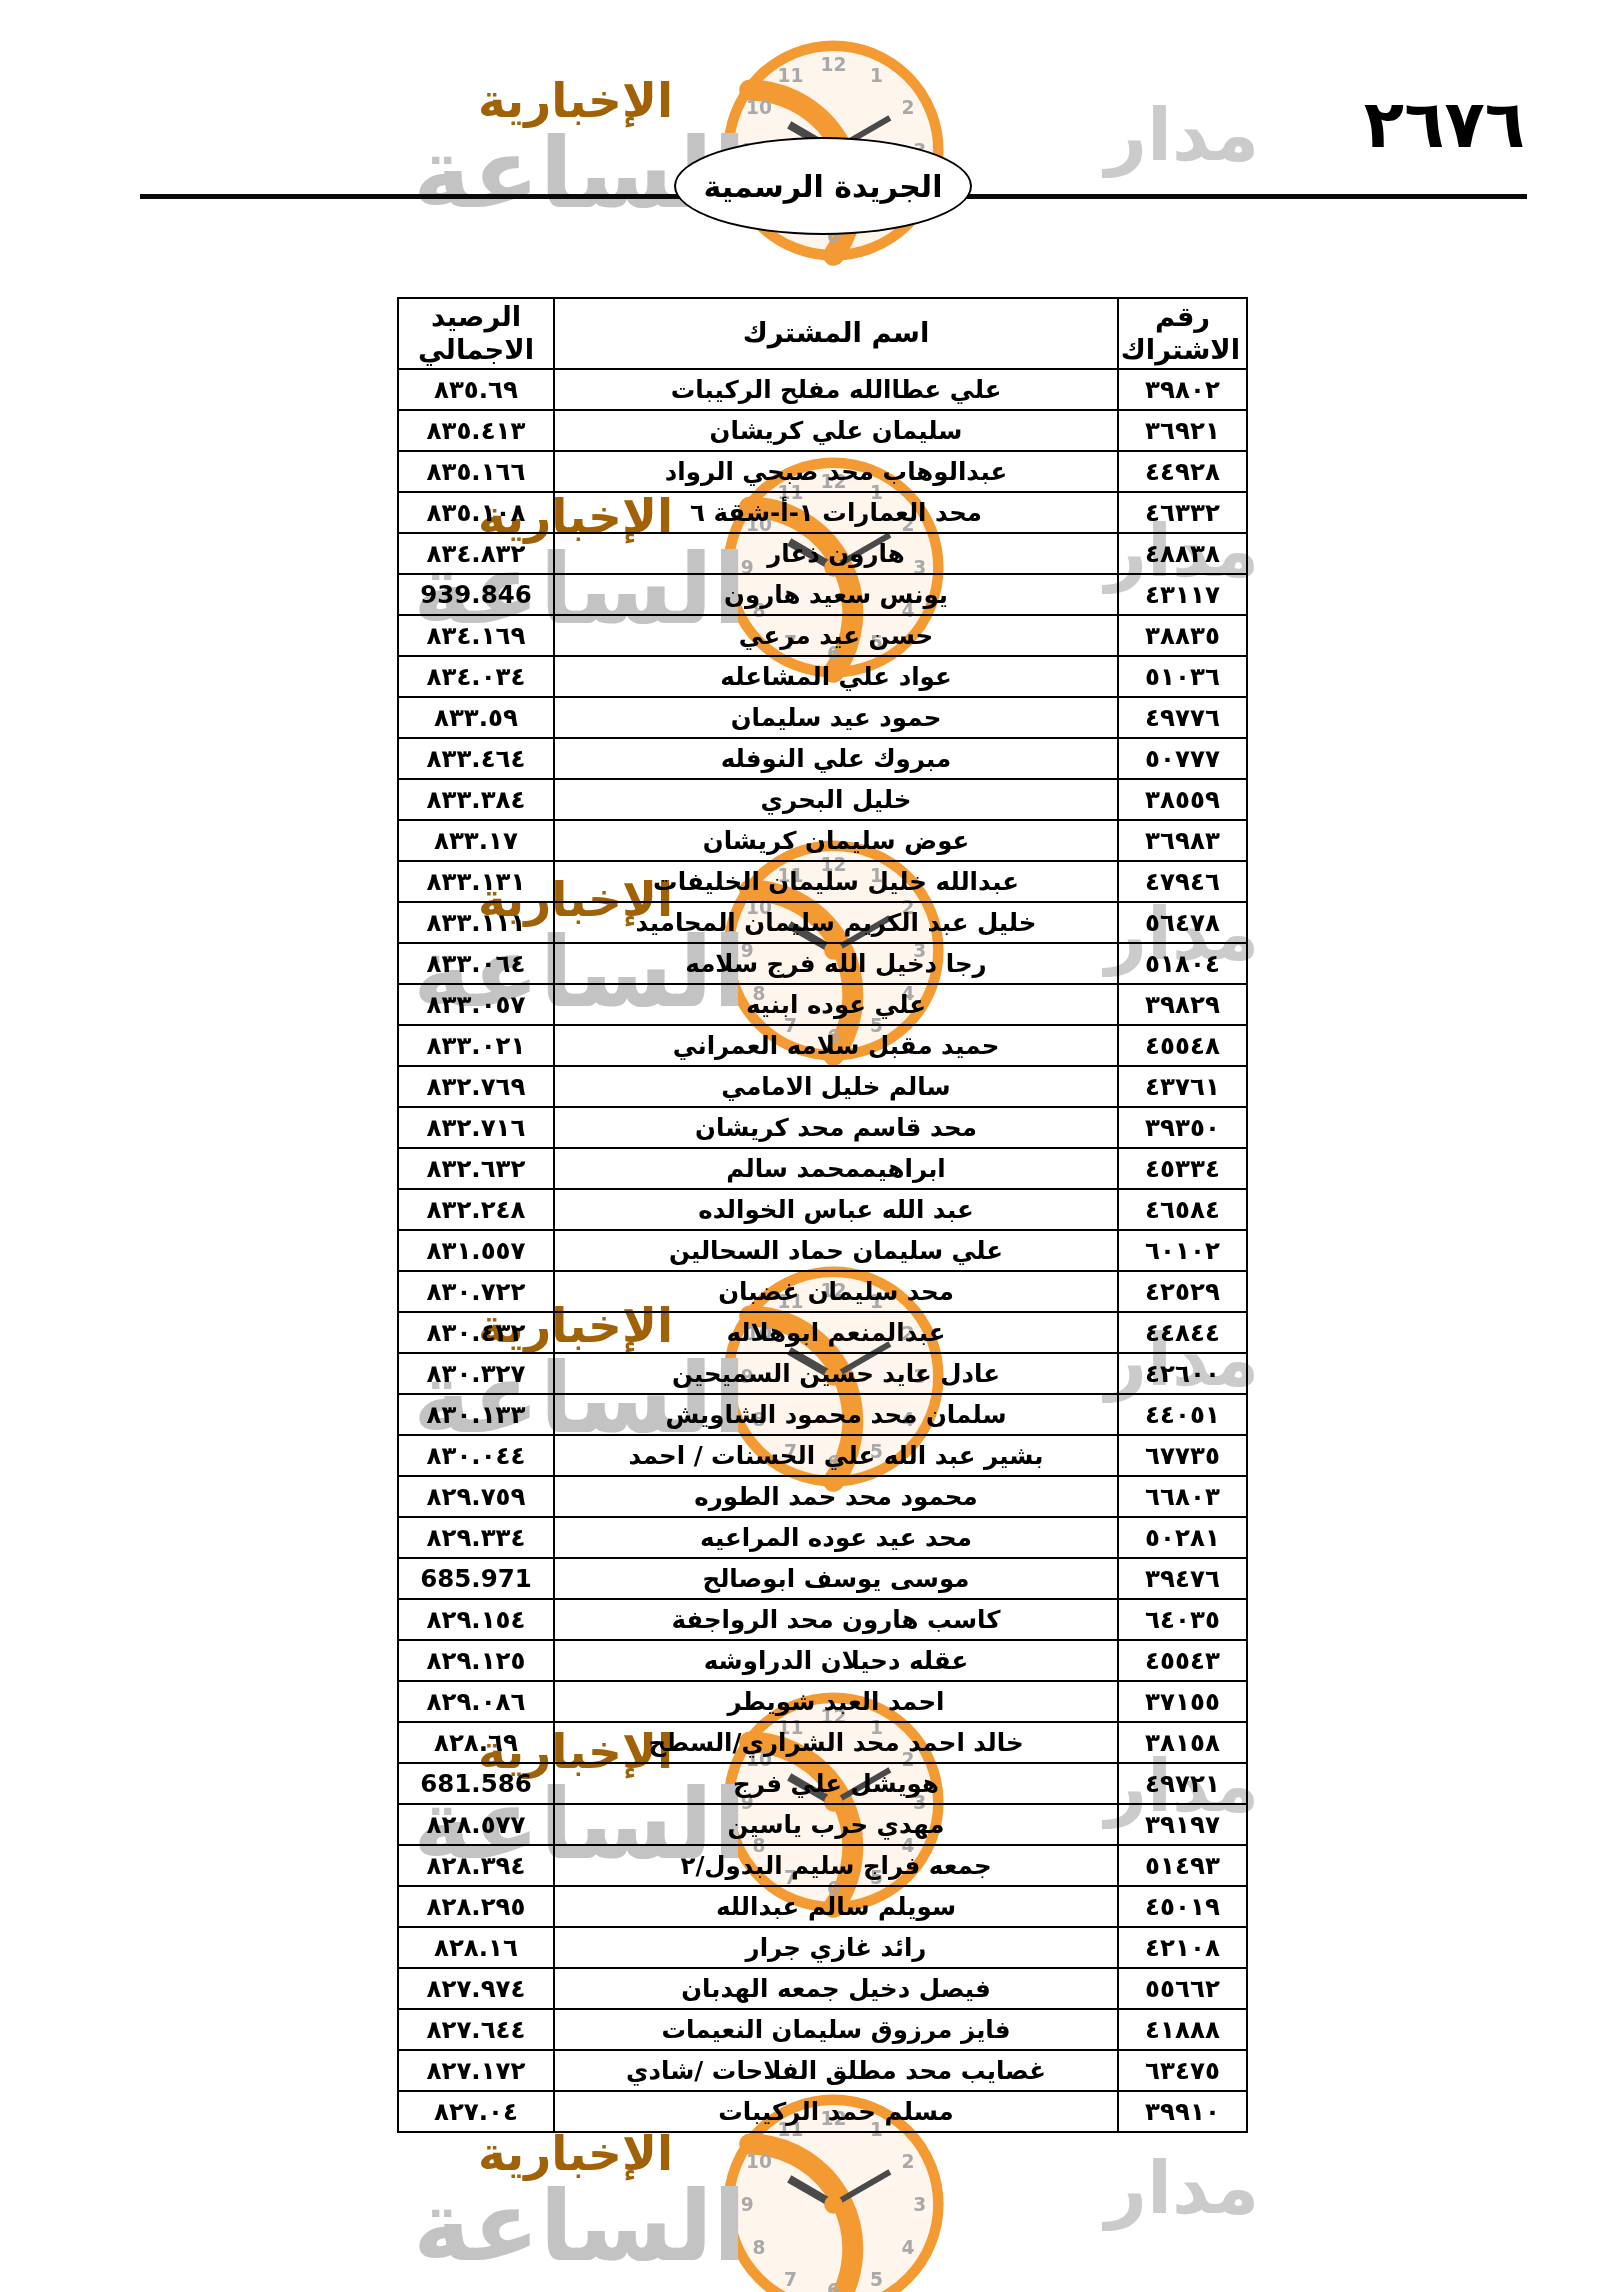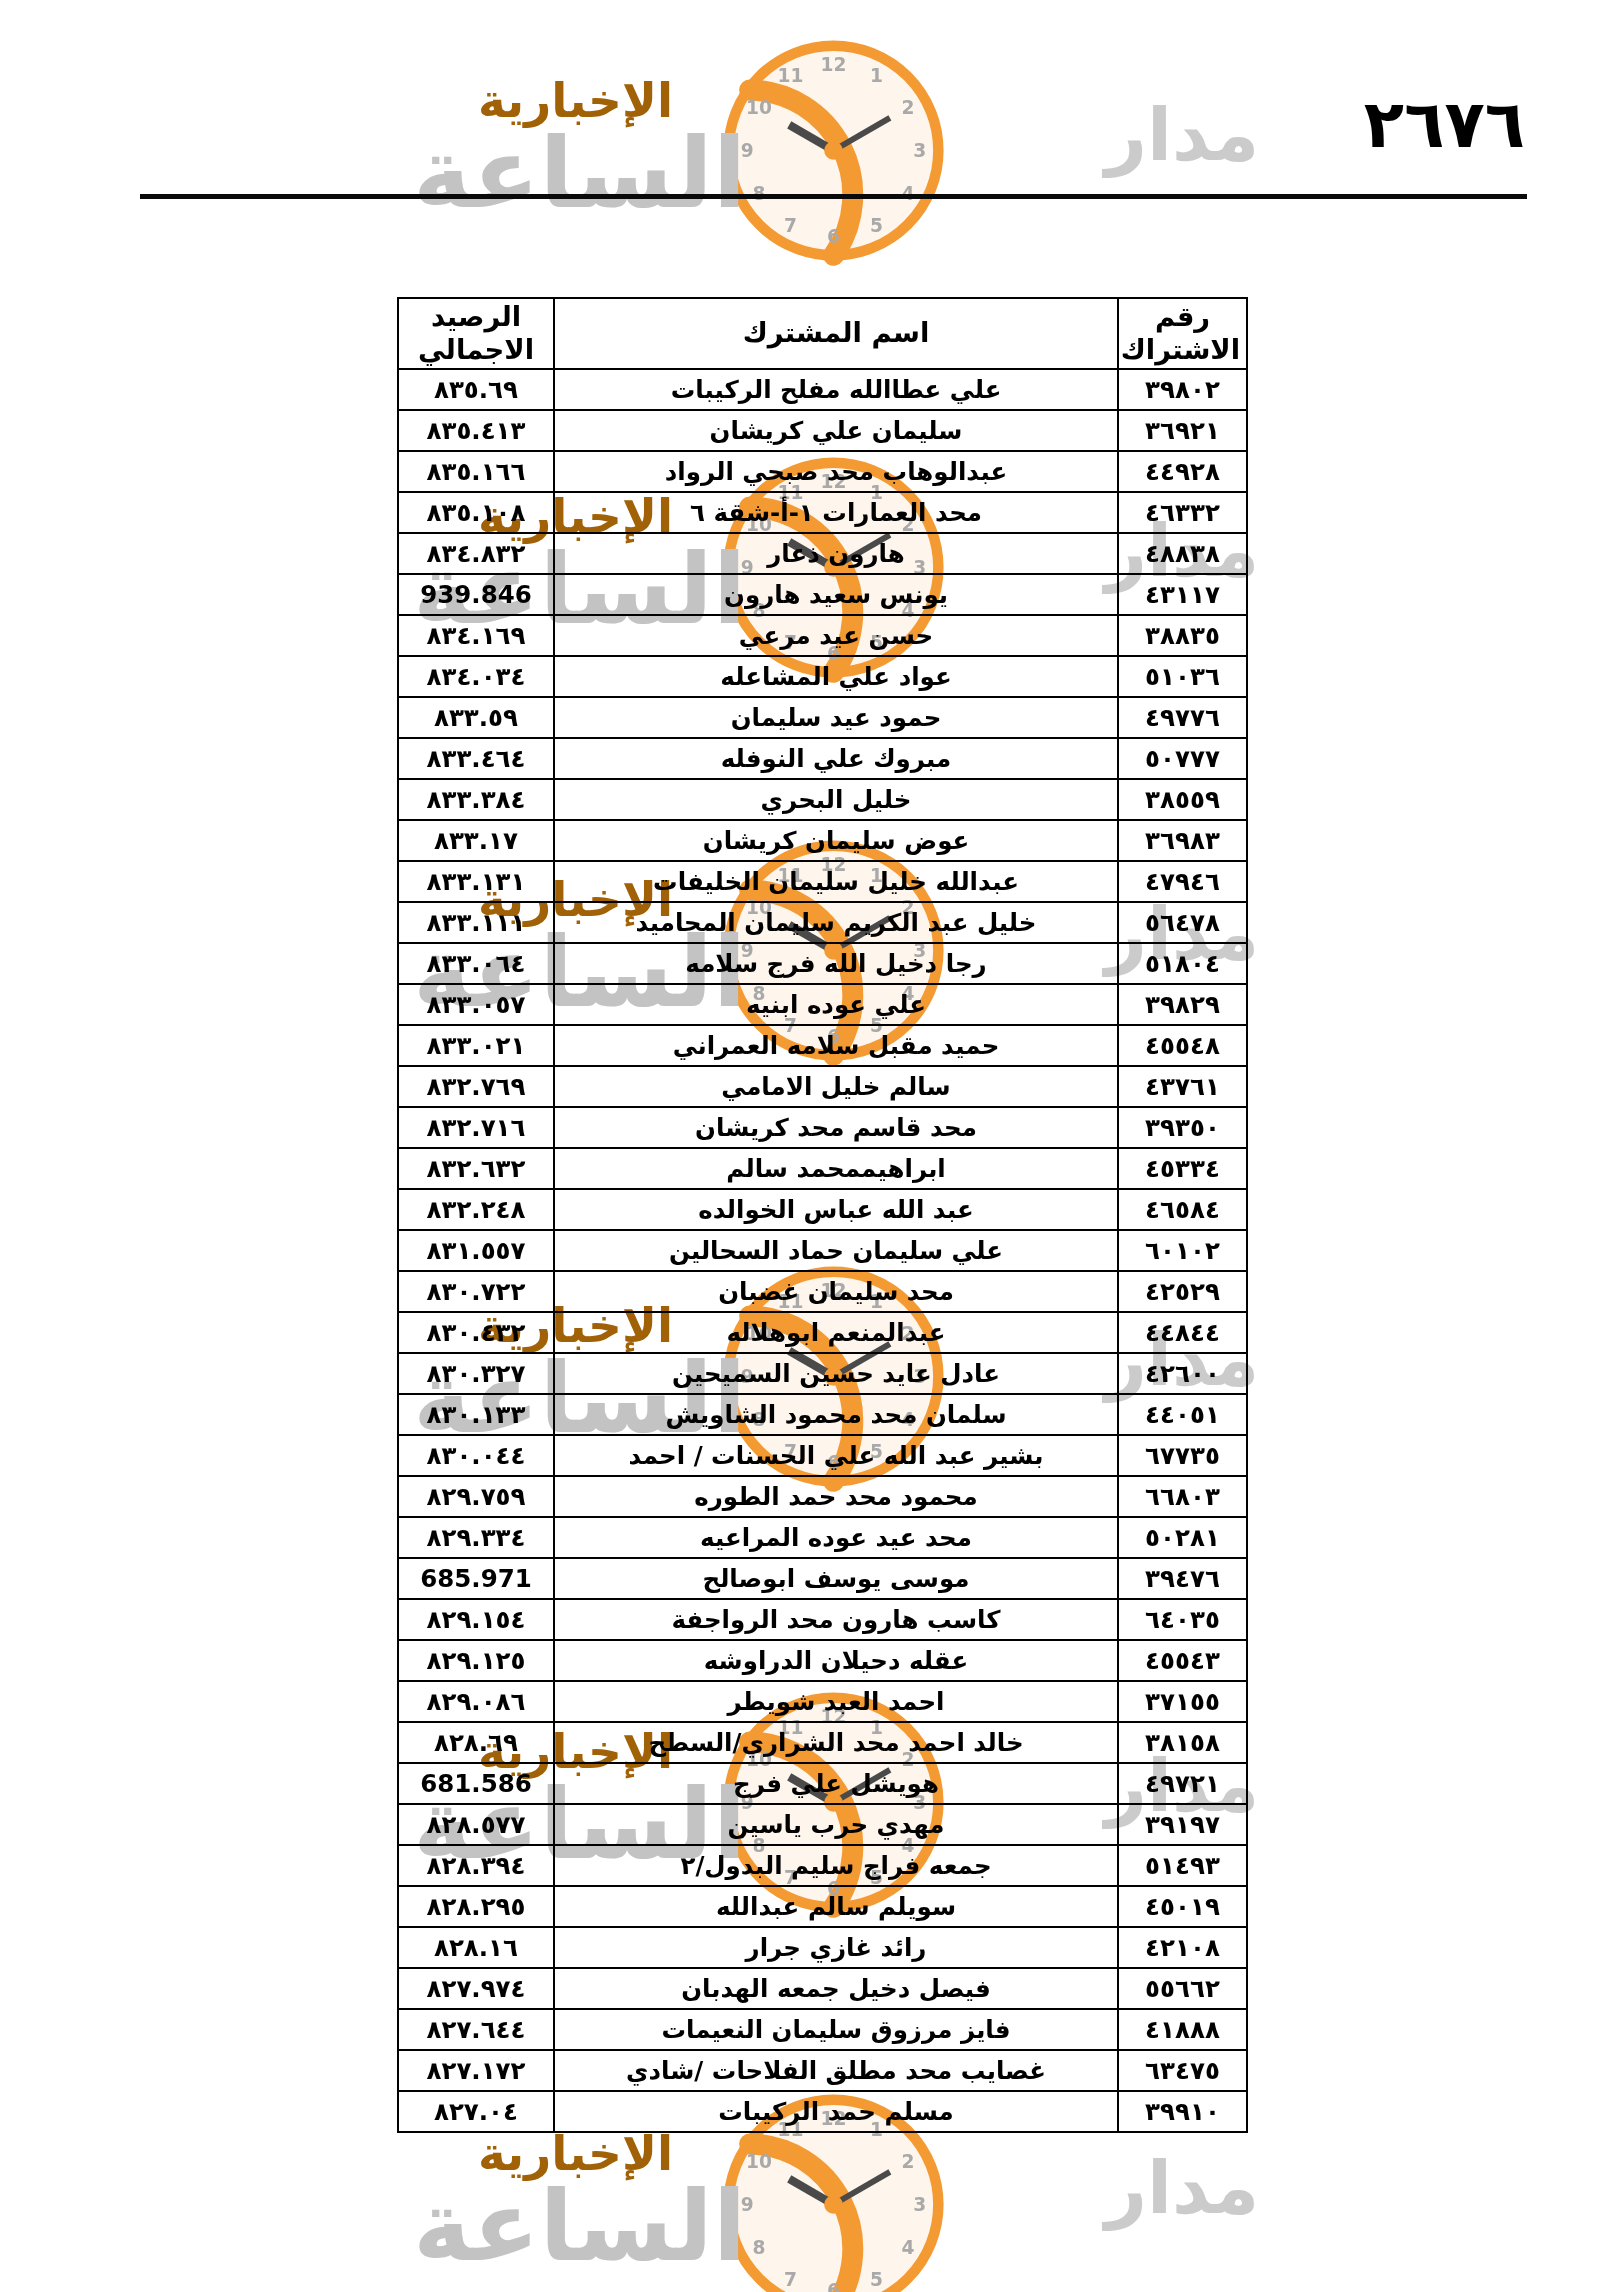--- a/index.html
+++ b/index.html
@@ -243,20 +243,23 @@
           <text x="18.0" y="34.3" class="dial-num">10</text>
           <text x="31.5" y="20.8" class="dial-num">11</text>
         </svg>
       <div class="wm-ekhbaria">الإخبارية</div>
       <div class="wm-saa">الساعة</div>
     </div>
   </div>
 
   <div class="page-number">٢٦٧٦</div>
   <div class="header-rule"></div>
+  <div class="banner">
+    <span>الجريدة الرسمية</span>
+  </div>
 
   <table class="subscribers">
     <colgroup>
       <col style="width:129px">
       <col style="width:564px">
       <col style="width:156px">
     </colgroup>
     <thead>
       <tr>
         <th>رقم الاشتراك</th>

